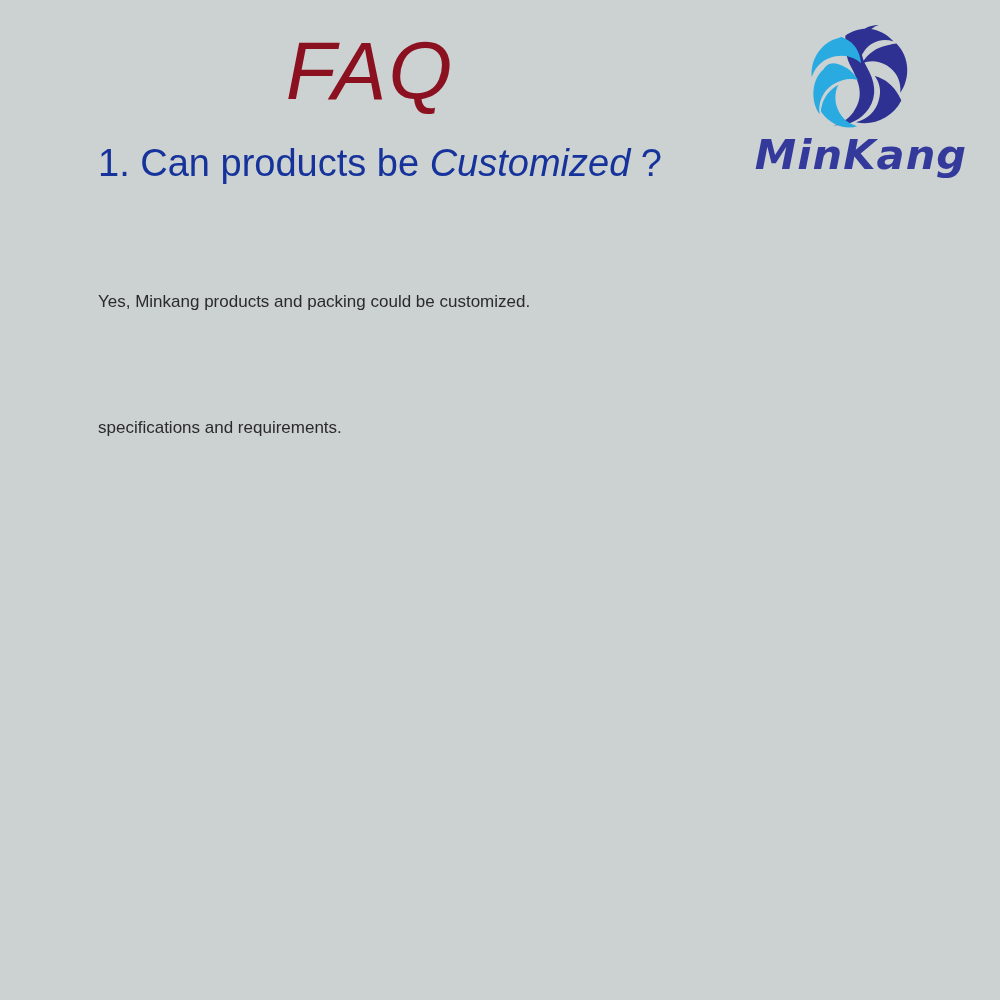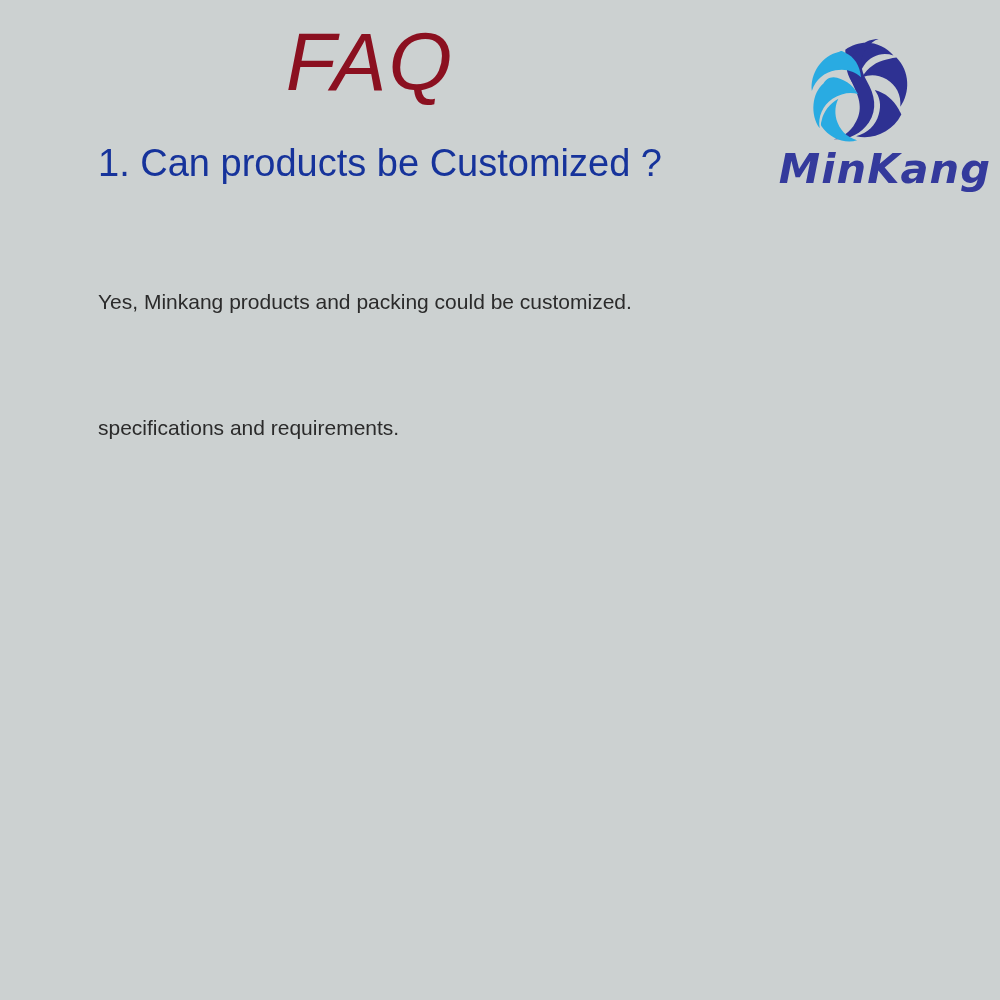--- a/index.html
+++ b/index.html
@@ -24,41 +24,41 @@
 
   
   .header {
     position: relative;
     height: 190px;
   }
 
   .faq-title {
     position: absolute;
     left: 0;
-    top: 16px;
+    top: 25px;
     width: 1000px;
     text-align: center;
     font-family: "Liberation Sans", sans-serif;
     font-style: italic;
     font-weight: 400;
     font-size: 82px;
     line-height: 92px;
     letter-spacing: 2px;
     color: #8b1020;
     padding-right: 260px;
     box-sizing: border-box;
   }
 
   
   .logo-block {
     position: absolute;
     right: 14px;
-    top: 32px;
+    top: 18px;
     width: 250px;
-    text-align: right;
+    text-align: center;
   }
   .logo-mark {
     width: 118px;
     height: 118px;
     margin: 0 auto;
     display: block;
   }
   .logo-word {
     margin-top: -4px;
     font-family: "DejaVu Sans", sans-serif;
@@ -85,27 +85,28 @@
     color: #16339b;
     font-family: "Liberation Sans", sans-serif;
     font-weight: 400;
     font-size: 38px;
     line-height: 54px;
     white-space: pre;
     margin: 0;
     padding: 0;
   }
   .question .em {
+    font-style: italic;
   }
 
   .answer {
     color: #2b2b2b;
     font-family: "Liberation Sans", sans-serif;
     font-weight: 400;
-    font-size: 21px;
+    font-size: 17px;
     line-height: 42px;
     margin: 0;
     padding: 0;
     white-space: pre;
   }
   .answer-line { display: block; white-space: pre; }
   .gap-before-answer { height: 7px; }
 </style>
 </head>
 <body>

